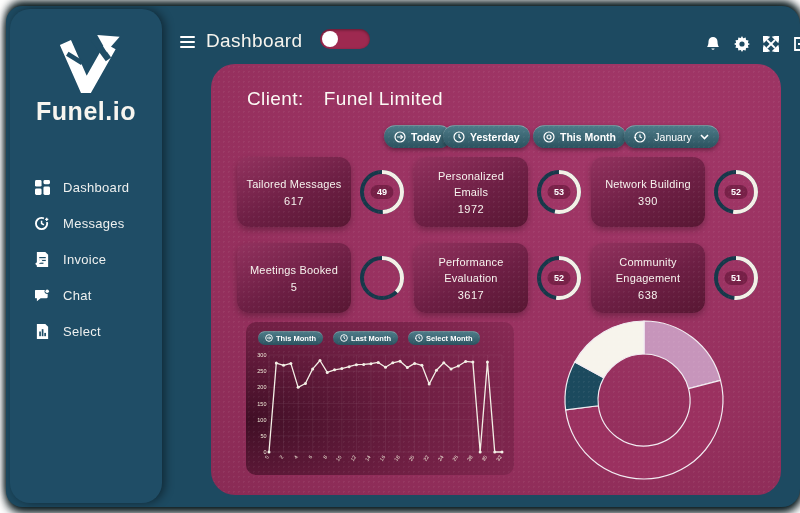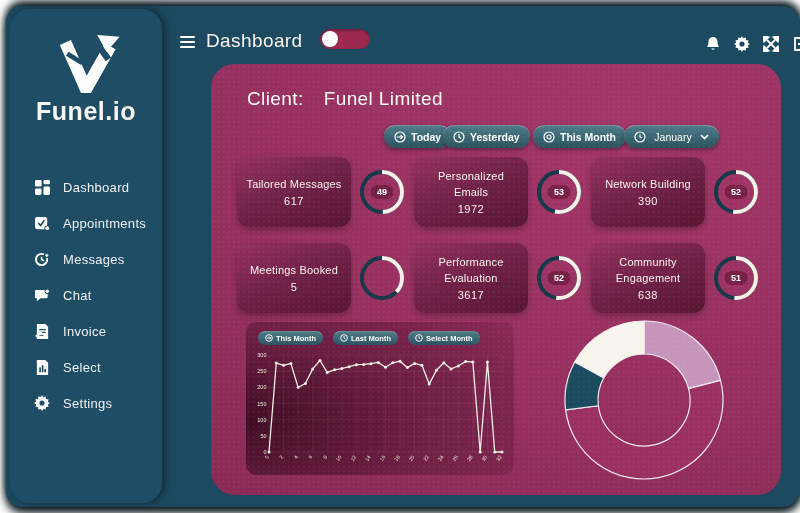--- a/index.html
+++ b/index.html
@@ -104,81 +104,61 @@
               <rect x="9" y="0" width="7" height="4.5" rx="1.5" fill="#fff"></rect>
               <rect x="0" y="9" width="7" height="7" rx="1.5" fill="#fff"></rect>
               <rect x="9" y="7" width="7" height="9" rx="1.5" fill="#fff"></rect>
             </svg>
         </span>
         <span class="nav-label">Dashboard</span>
       </div>
       <div class="nav-item">
         <span class="nav-ico">
           <svg width="15" height="15" viewBox="0 0 16 16">
-              <rect x="0" y="1" width="13" height="13" rx="2.5" fill="#fff"></rect>
-              <polyline points="3.5,7.5 6,10 10,4.5" fill="none" stroke="#1f4d66" stroke-width="1.8"></polyline>
-              <circle cx="13" cy="13" r="3" fill="#1f4d66"></circle>
-              <circle cx="13" cy="13" r="2" fill="#fff"></circle>
-            </svg>
-        </span>
-        <span class="nav-label">Appointments</span>
-      </div>
-      <div class="nav-item">
-        <span class="nav-ico">
-          <svg width="15" height="15" viewBox="0 0 16 16">
               <circle cx="7" cy="8" r="6" fill="none" stroke="#fff" stroke-width="2"></circle>
               <polyline points="7,5 7,8 9.5,9.5" fill="none" stroke="#fff" stroke-width="1.6"></polyline>
               <circle cx="12.5" cy="3.5" r="3.2" fill="#1f4d66"></circle>
               <line x1="12.5" y1="1.8" x2="12.5" y2="5.2" stroke="#fff" stroke-width="1.4"></line>
               <line x1="10.8" y1="3.5" x2="14.2" y2="3.5" stroke="#fff" stroke-width="1.4"></line>
             </svg>
         </span>
         <span class="nav-label">Messages</span>
-      </div>
-      <div class="nav-item">
-        <span class="nav-ico">
-          <svg width="15" height="15" viewBox="0 0 16 16">
-              <path d="M1 2 h11 a1.5 1.5 0 0 1 1.5 1.5 v6 a1.5 1.5 0 0 1 -1.5 1.5 h-6 l-4 3 v-3 h-1 a1.5 1.5 0 0 1 -1.5 -1.5 v-6 A1.5 1.5 0 0 1 1 2 z" fill="#fff"></path>
-              <circle cx="13" cy="3.5" r="2.8" fill="#1f4d66"></circle>
-              <circle cx="13" cy="3.5" r="1.9" fill="#fff"></circle>
-            </svg>
-        </span>
-        <span class="nav-label">Chat</span>
       </div>
       <div class="nav-item">
         <span class="nav-ico">
           <svg width="15" height="15" viewBox="0 0 16 16">
               <path d="M2 0 h9 l3 3 v13 h-12 z" fill="#fff"></path>
               <line x1="4.5" y1="6" x2="11.5" y2="6" stroke="#1f4d66" stroke-width="1.3"></line>
               <line x1="4.5" y1="9" x2="11.5" y2="9" stroke="#1f4d66" stroke-width="1.3"></line>
               <line x1="4.5" y1="12" x2="9" y2="12" stroke="#1f4d66" stroke-width="1.3"></line>
               <line x1="1" y1="13.5" x2="7" y2="8.5" stroke="#fff" stroke-width="2.5"></line>
             </svg>
         </span>
         <span class="nav-label">Invoice</span>
       </div>
       <div class="nav-item">
         <span class="nav-ico">
           <svg width="15" height="15" viewBox="0 0 16 16">
+              <path d="M1 2 h11 a1.5 1.5 0 0 1 1.5 1.5 v6 a1.5 1.5 0 0 1 -1.5 1.5 h-6 l-4 3 v-3 h-1 a1.5 1.5 0 0 1 -1.5 -1.5 v-6 A1.5 1.5 0 0 1 1 2 z" fill="#fff"></path>
+              <circle cx="13" cy="3.5" r="2.8" fill="#1f4d66"></circle>
+              <circle cx="13" cy="3.5" r="1.9" fill="#fff"></circle>
+            </svg>
+        </span>
+        <span class="nav-label">Chat</span>
+      </div>
+      <div class="nav-item">
+        <span class="nav-ico">
+          <svg width="15" height="15" viewBox="0 0 16 16">
               <path d="M2 0 h9 l3 3 v13 h-12 z" fill="#fff"></path>
               <rect x="4.5" y="8" width="1.8" height="5" fill="#1f4d66"></rect>
               <rect x="7.2" y="5.5" width="1.8" height="7.5" fill="#1f4d66"></rect>
               <rect x="9.9" y="9.5" width="1.8" height="3.5" fill="#1f4d66"></rect>
             </svg>
         </span>
         <span class="nav-label">Select</span>
-      </div>
-      <div class="nav-item">
-        <span class="nav-ico">
-          <svg width="16" height="16" viewBox="0 0 16 16">
-              <path fill="#fff" d="M8 0 l1.2 2.2 2.5-.6 .3 2.5 2.5 .3 -.6 2.5 L16 8 l-2.1 1.2 .6 2.5 -2.5 .3 -.3 2.5 -2.5 -.6 L8 16 l-1.2 -2.1 -2.5 .6 -.3 -2.5 -2.5 -.3 .6 -2.5 L0 8 l2.1 -1.2 -.6 -2.5 2.5 -.3 .3 -2.5 2.5 .6 z"></path>
-              <circle cx="8" cy="8" r="2.6" fill="#1f4d66"></circle>
-            </svg>
-        </span>
-        <span class="nav-label">Settings</span>
       </div>
     </div>
   </div>
 
   <div class="hamburger">
       <div></div>
       <div></div>
       <div></div>
     </div>
   <div class="page-title">Dashboard</div>

